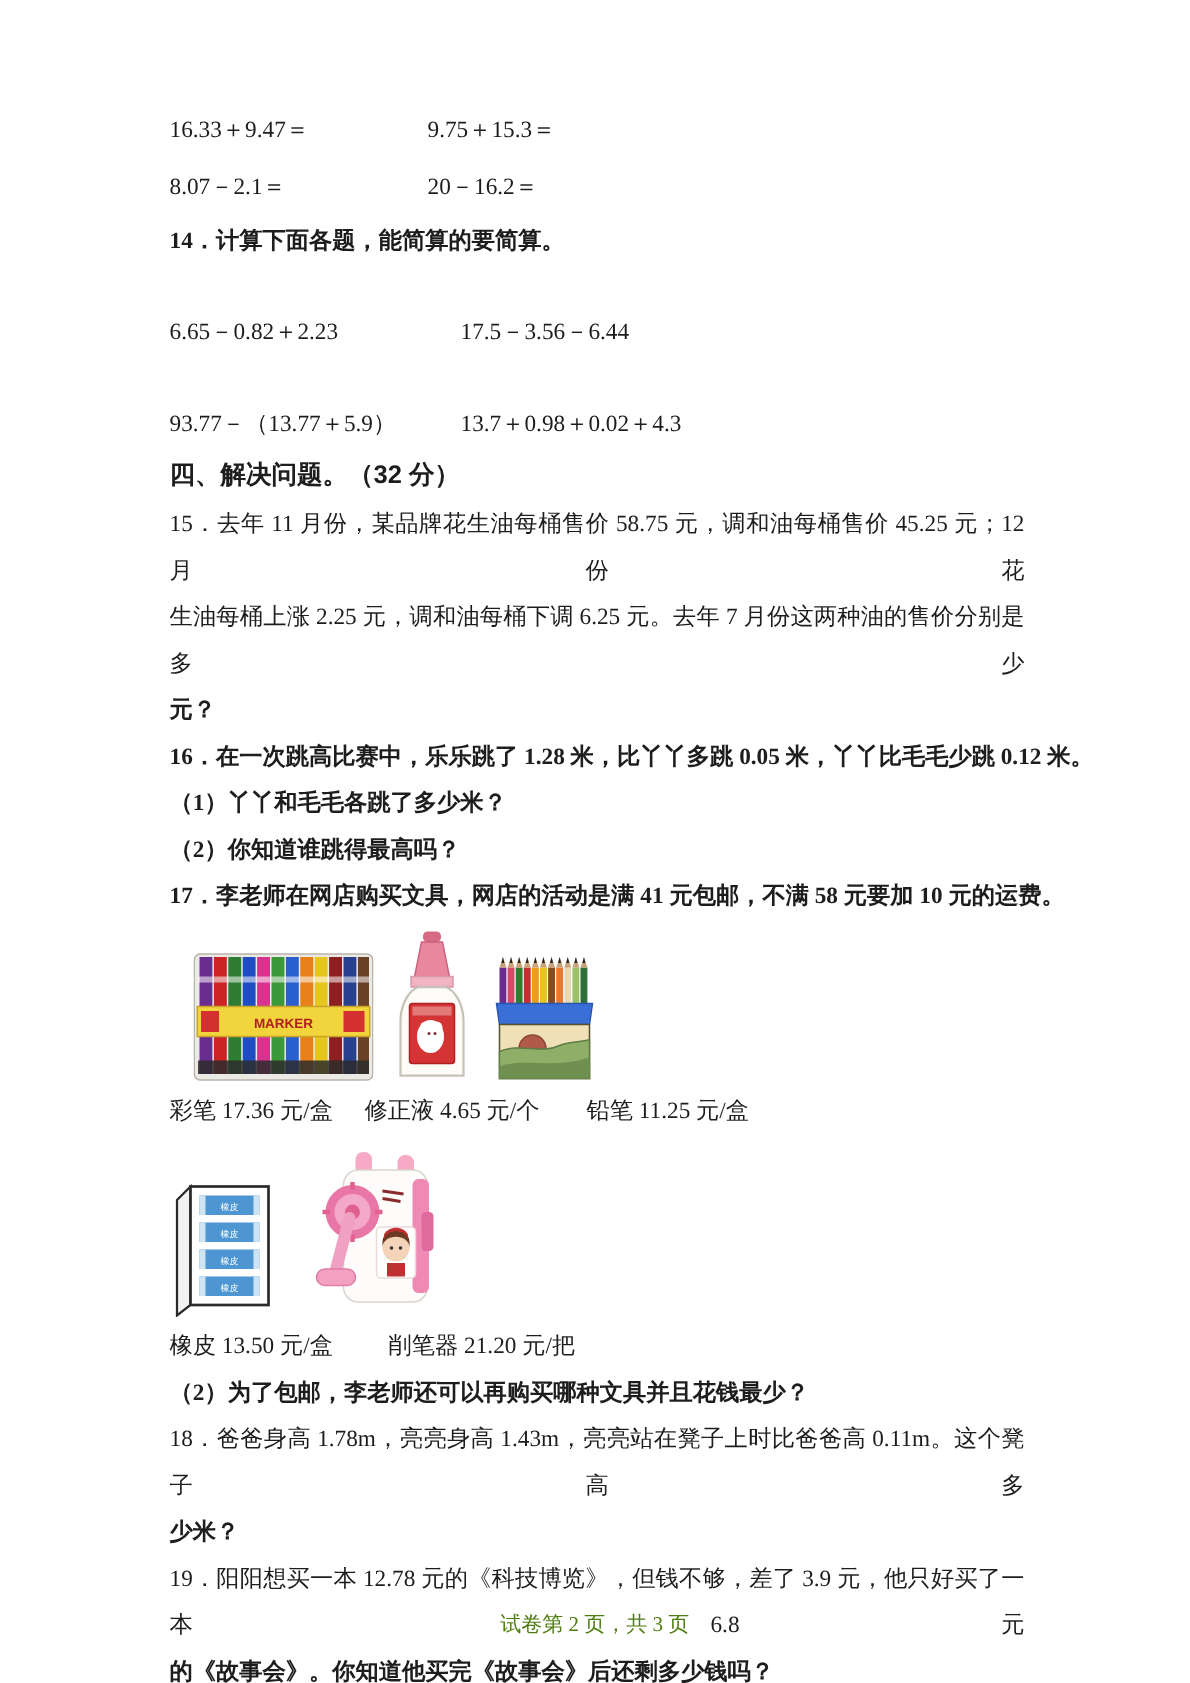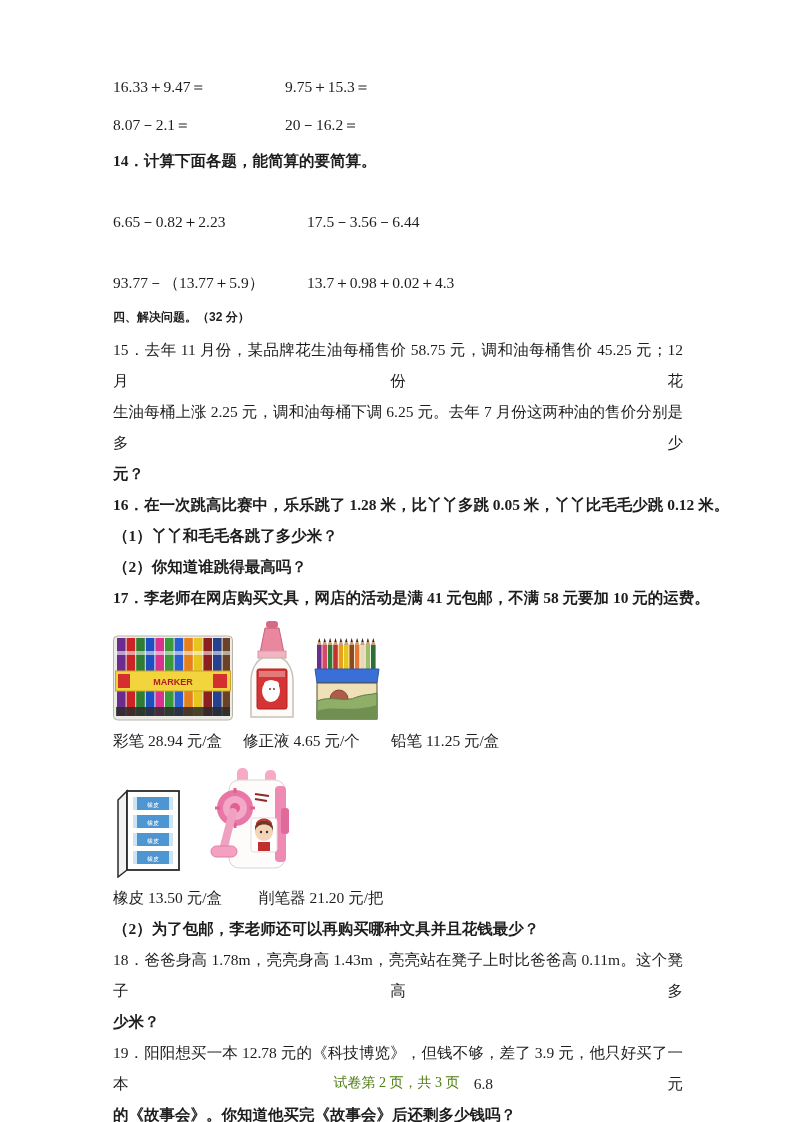--- a/index.html
+++ b/index.html
@@ -8,22 +8,22 @@
     font-family:"Liberation Serif","DejaVu Serif",serif;
     color:#1d1d1d;font-size:15.5px;
   }
   .page{position:absolute;left:113px;top:68px;width:570px;}
   .line{line-height:31px;white-space:nowrap;font-weight:bold;}
   .wrapline{line-height:31px;}
   .fill{text-align:justify;text-align-last:justify;white-space:normal;}
   .calc-row{display:grid;grid-template-columns:172px 1fr;line-height:38px;white-space:nowrap;}
   .calc-row2{display:grid;grid-template-columns:194px 1fr;line-height:34px;white-space:nowrap;margin-top:27px;}
   .q14-title{line-height:34px;}
-  .sec-title{font-weight:bold;font-size:12px;line-height:34px;font-family:"Liberation Sans","DejaVu Sans",sans-serif;}
-  .img-row1{display:flex;align-items:flex-end;gap:8px;margin:8px 0 4px 0;height:100px;}
+  .sec-title{font-weight:bold;font-size:17px;line-height:34px;font-family:"Liberation Sans","DejaVu Sans",sans-serif;}
+  .img-row1{display:flex;align-items:flex-end;gap:8px;margin:8px 0 4px 16px;height:100px;}
   .img-row2{display:flex;align-items:flex-end;gap:20px;margin:10px 0 4px 0;height:112px;}
   .price-row{display:flex;line-height:31px;white-space:nowrap;}
   .price-row.r1 .p0{width:130px;}
   .price-row.r1 .p1{width:148px;}
   .price-row.r2 .p0{width:146px;}
   .footer{
     position:absolute;left:0;top:1074px;width:793px;text-align:center;
     font-size:14px;color:#4d7c0f;
   }
   svg{display:block;}
@@ -164,21 +164,21 @@
         <polygon points="4,38 68,38 66,52 6,52" fill="#3a6fd8" stroke="#2a56b0"></polygon>
         <rect x="6" y="52" width="60" height="36" fill="#efe0b8" stroke="#55502f"></rect>
         <circle cx="28" cy="68" r="9" fill="#b05a4a" stroke="#8a4438"></circle>
         <path d="M6,70 C20,64 34,72 46,66 C54,63 60,64 66,62 L66,88 L6,88 Z" fill="#8fae68" stroke="#5f7d45"></path>
         <path d="M6,80 C22,74 40,82 66,74 L66,88 L6,88 Z" fill="#6f9050"></path>
       </g>
     </svg>
   </div>
 
   <div class="price-row r1">
-    <span class="p0">彩笔 28.94 元/盒</span>
+    <span class="p0">彩笔 17.36 元/盒</span>
     <span class="p1">修正液 4.65 元/个</span>
     <span class="p2">铅笔 11.25 元/盒</span>
   </div>
 
   <div class="img-row2">
 
     <svg width="70" height="92" viewBox="0 0 70 92">
       <polygon points="5,14 14,5 14,84 5,91" fill="#f2f2f0" stroke="#2a2a2a" stroke-width="1.5"></polygon>
       <rect x="14" y="5" width="52" height="79" fill="#ffffff" stroke="#2a2a2a" stroke-width="1.8"></rect>
       <g font-family="Liberation Sans, sans-serif">

